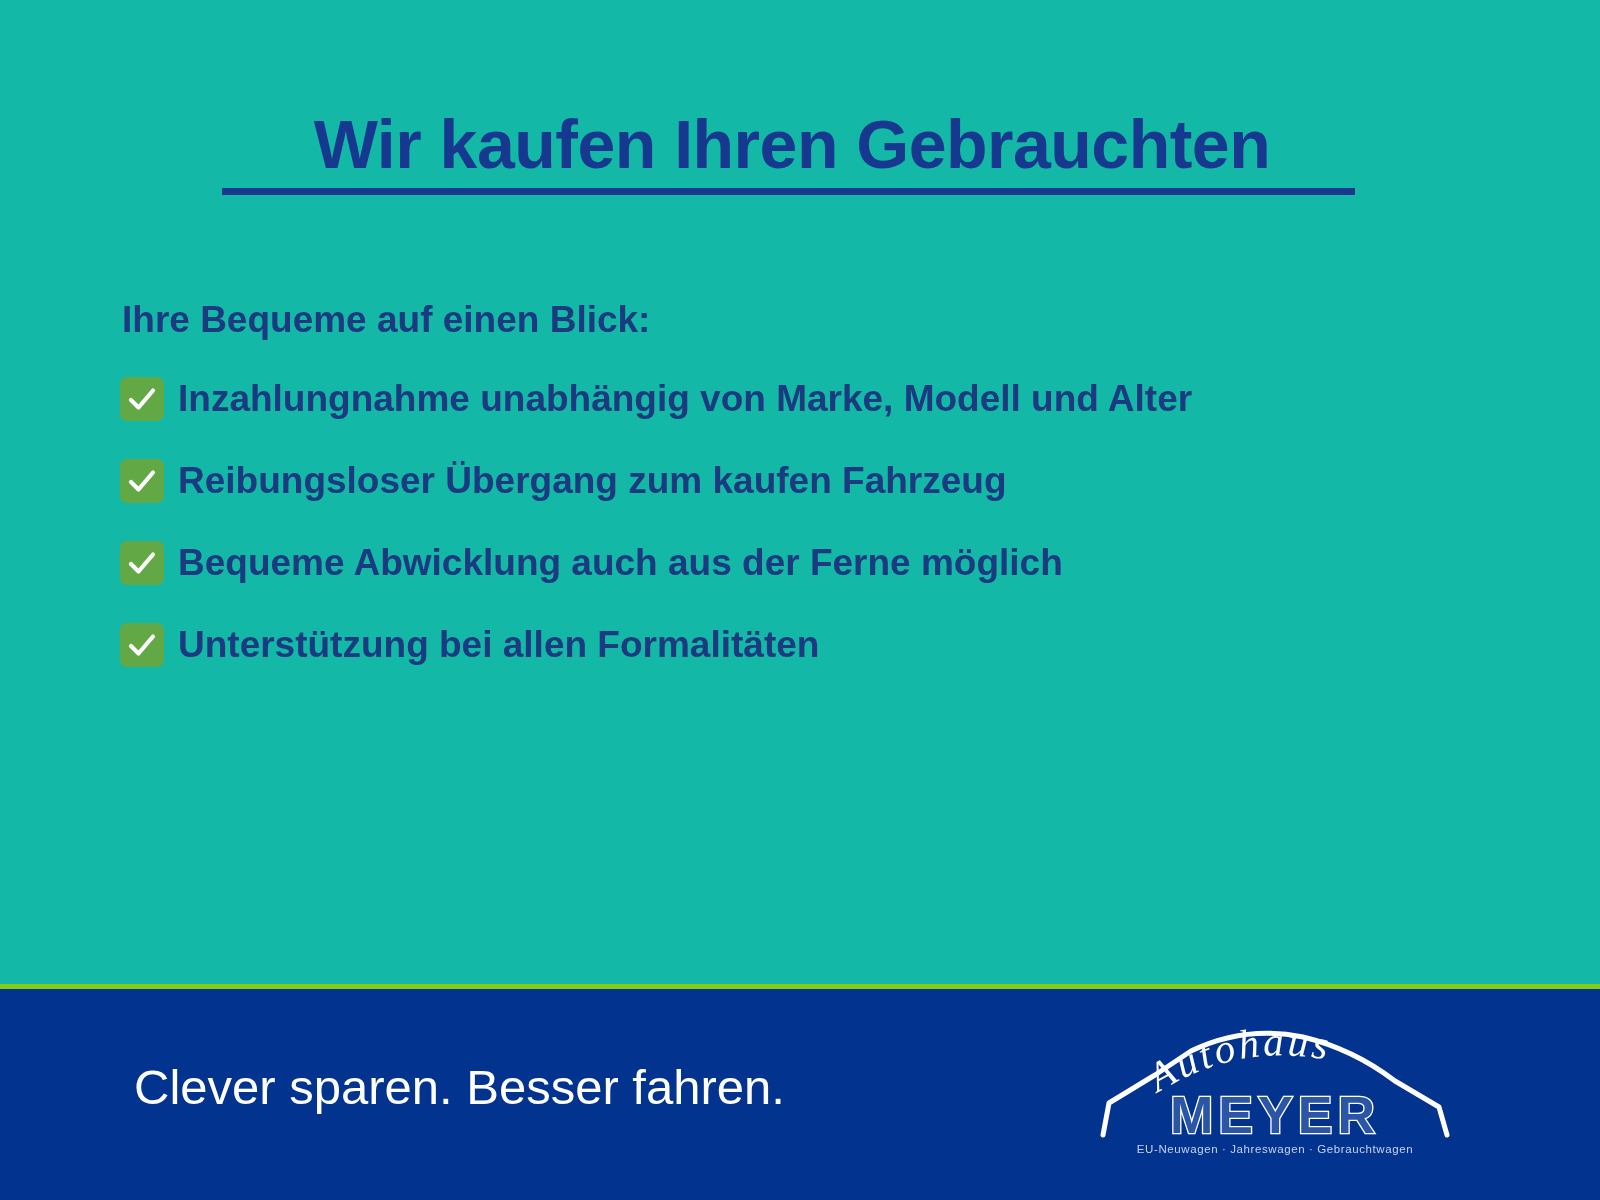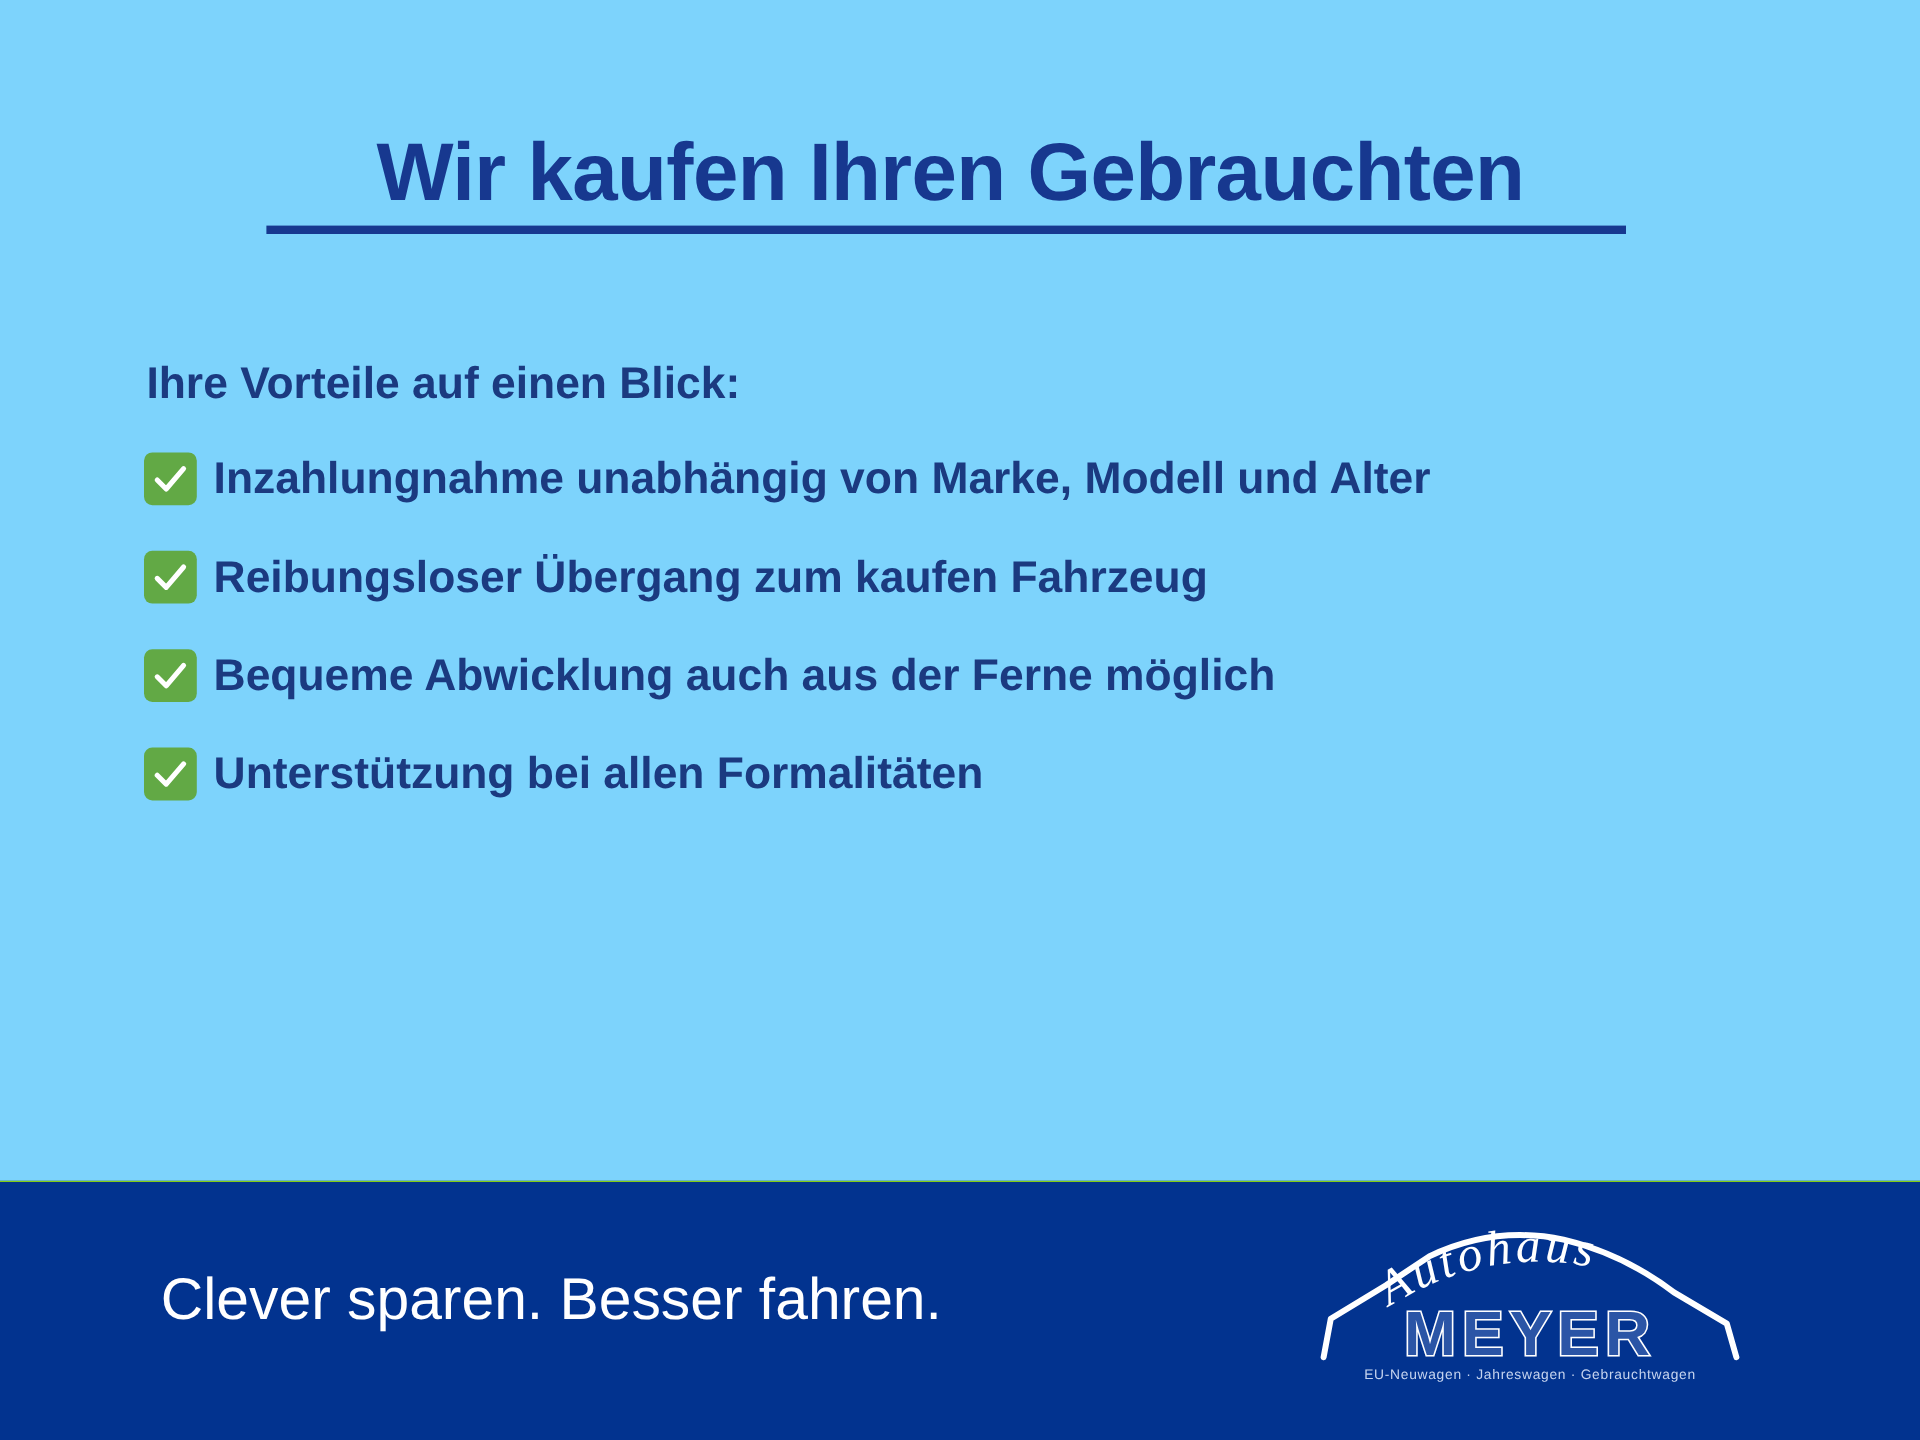--- a/index.html
+++ b/index.html
@@ -12,21 +12,21 @@
     height: 1200px;
     background: #ffffff;
     font-family: "Liberation Sans", sans-serif;
     overflow: hidden;
   }
 
   .poster {
     position: relative;
     width: 1600px;
     height: 1200px;
-    background: #7dd3fc;
+    background: #14b8a6;
     box-sizing: border-box;
   }
 
   
   .headline-block {
     position: absolute;
     left: 222px;
     top: 108px;
     width: 1140px;
   }
@@ -97,21 +97,21 @@
   }
 
   
   .footer-bar {
     position: absolute;
     left: 0;
     right: 0;
     top: 984px;
     height: 216px;
     background: #02338f;
-    border-top: 1px solid #84cc16;
+    border-top: 5px solid #84cc16;
     box-sizing: border-box;
   }
   .footer-slogan {
     position: absolute;
     left: 134px;
     top: 72px;
     margin: 0;
     font-size: 49px;
     font-weight: normal;
     color: #ffffff;
@@ -137,21 +137,21 @@
 <body>
 
 <div class="poster">
 
   <div class="headline-block">
     <h1 class="headline">Wir kaufen Ihren Gebrauchten</h1>
     <div class="headline-rule"></div>
   </div>
 
   <div class="benefits">
-    <p class="benefits-title">Ihre Vorteile auf einen Blick:</p>
+    <p class="benefits-title">Ihre Bequeme auf einen Blick:</p>
 
     <ul class="benefit-list">
 
       <li class="benefit-item">
         <span class="check-box">
           <svg viewBox="0 0 32 32" width="32" height="32" aria-hidden="true">
             <path d="M5 17 L12.5 24.5 L27 7.5" fill="none" stroke="#ffffff" stroke-width="4.2" stroke-linecap="round" stroke-linejoin="round"></path>
           </svg>
         </span>
         <span class="benefit-text">Inzahlungnahme unabhängig von Marke, Modell und Alter</span>

